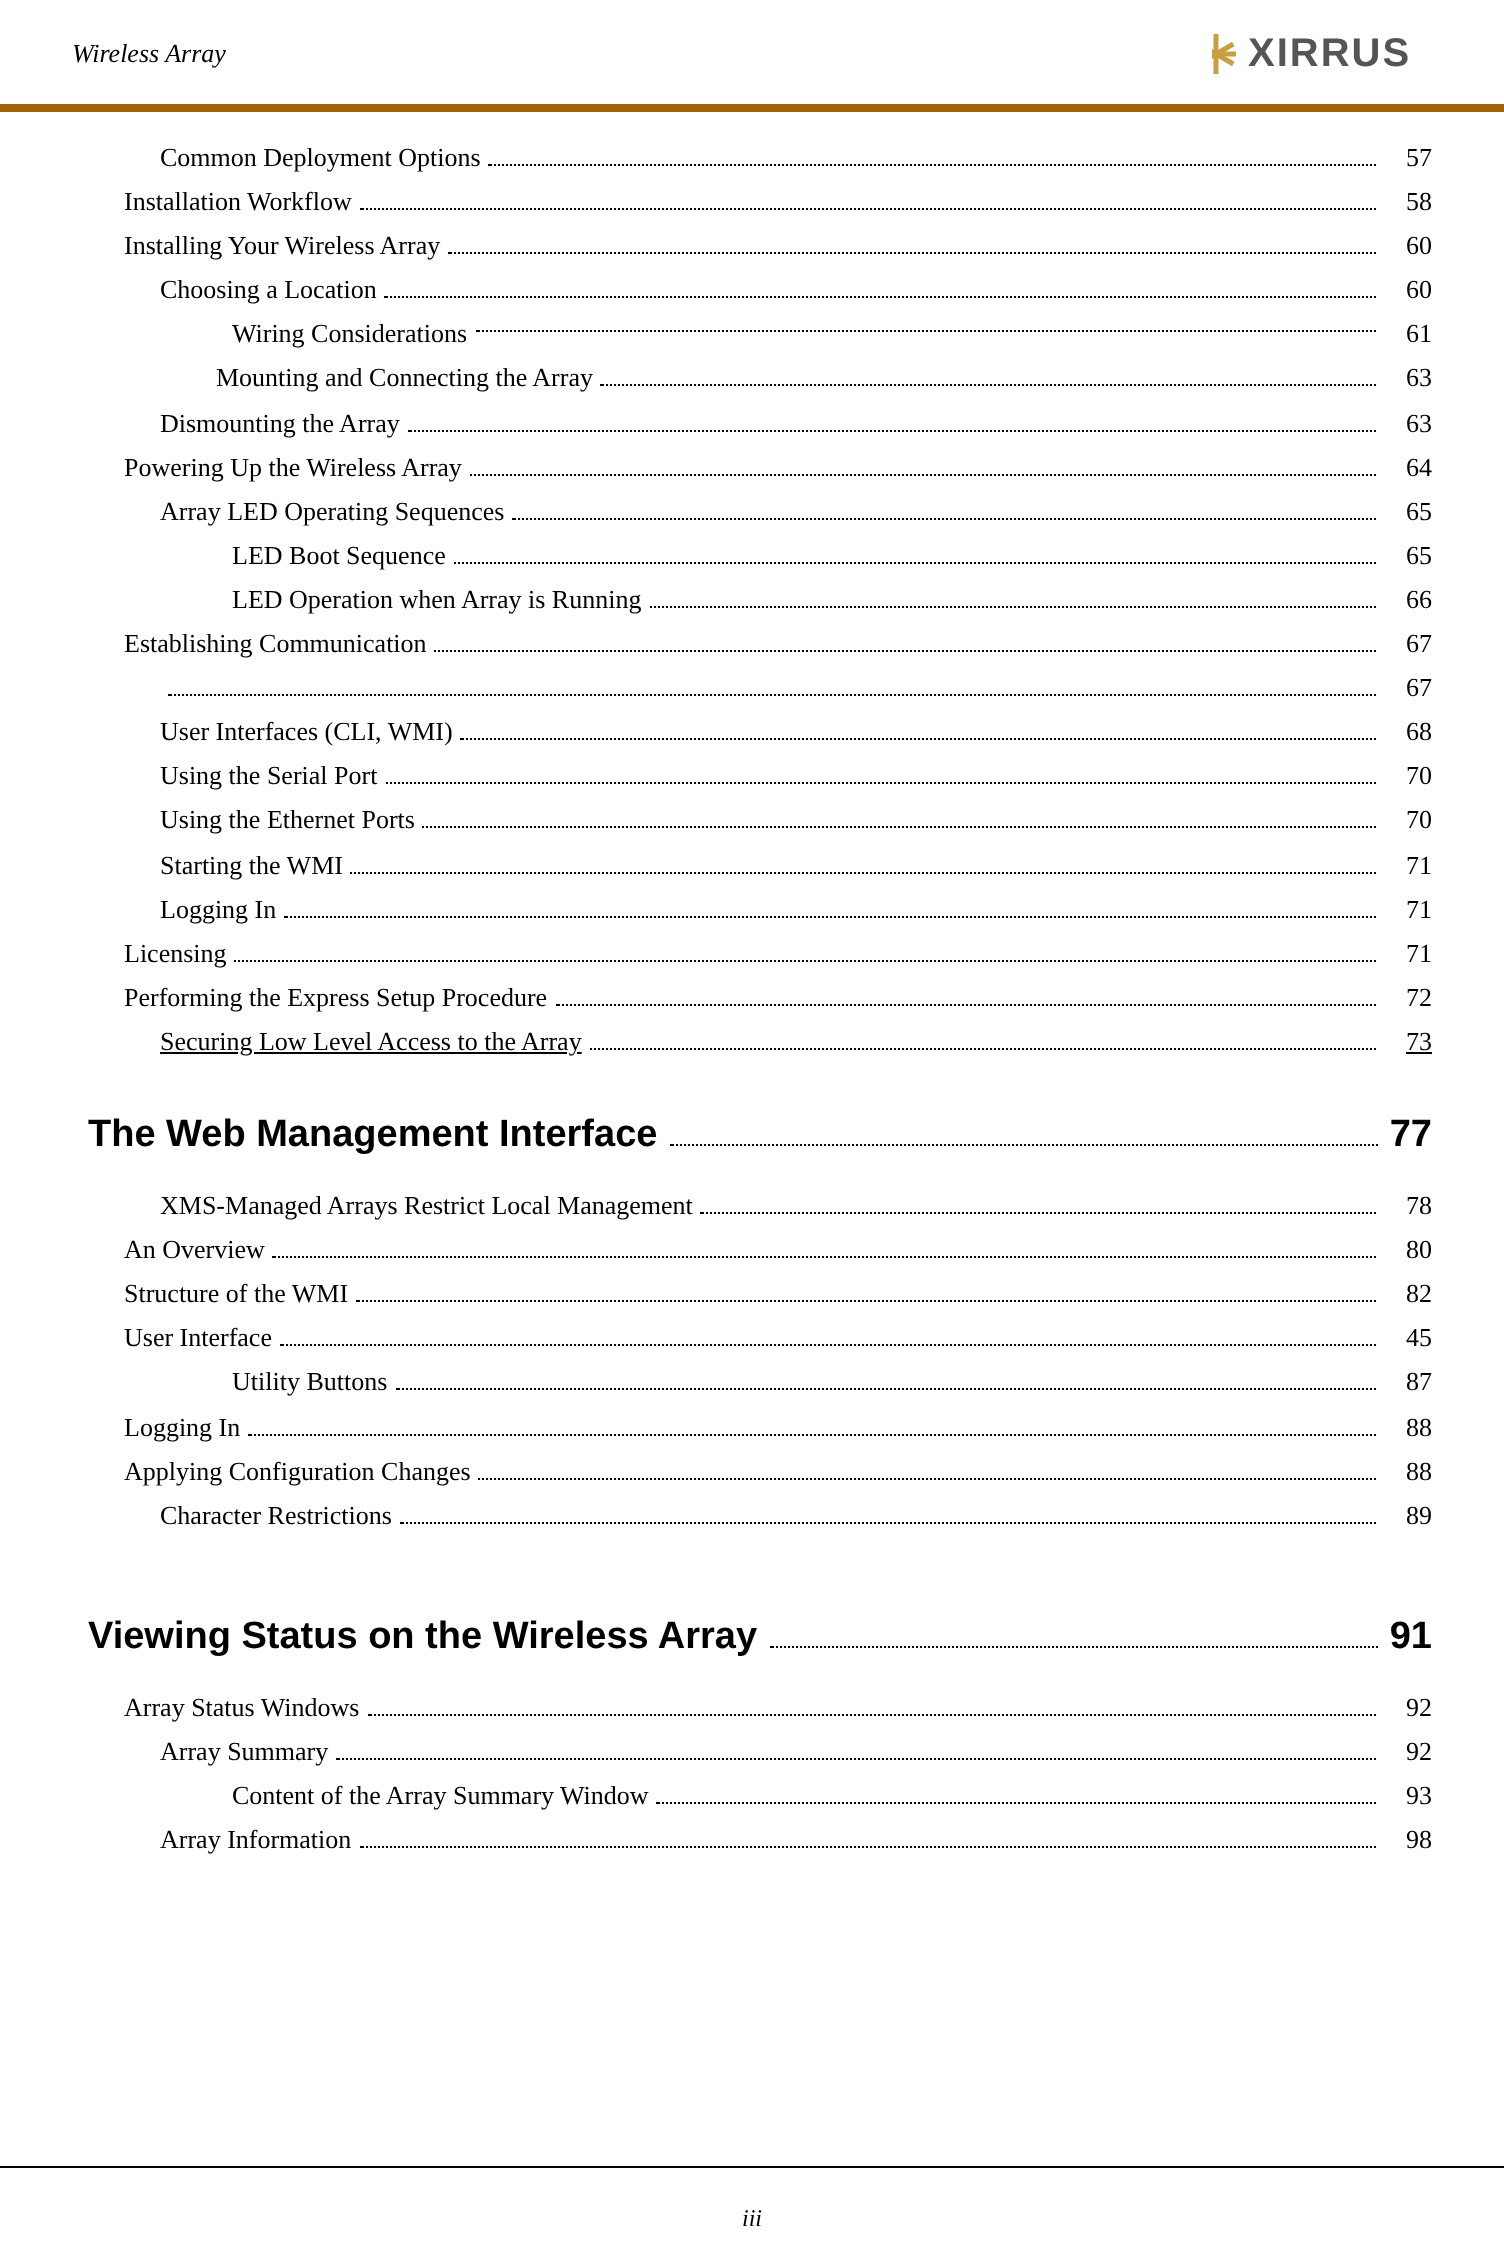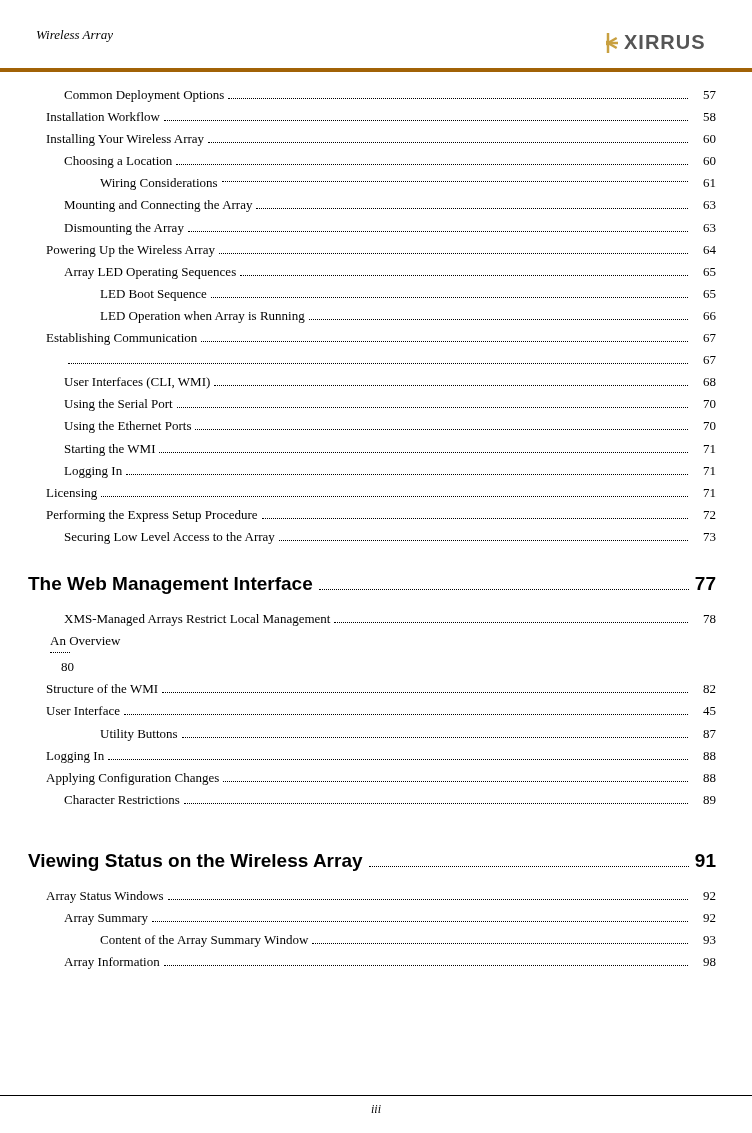--- a/index.html
+++ b/index.html
@@ -19,24 +19,23 @@
       padding: 10px 36px 8px 36px;
       border-bottom: 4px solid #a16207;
     }
     .header-title {
       font-size: 13px;
       font-weight: normal;
       font-style: italic;
     }
     .logo-area {
       display: flex;
-      margin-top: 16px;
     }
     .toc-container {
-      padding: 12px 36px 20px 28px;
+      padding: 12px 36px 20px 44px;
     }
     .toc-entry {
       display: flex;
       justify-content: space-between;
       align-items: baseline;
       line-height: 1.7;
       font-size: 13px;
     }
     .toc-dots {
       flex: 1;
@@ -76,21 +75,21 @@
       margin: 0 6px 5px 6px;
     }
     .page-footer {
       position: absolute;
       bottom: 16px;
       left: 0;
       right: 0;
       display: flex;
       justify-content: center;
       border-top: 1px solid #000;
-      padding-top: 6px;
+      padding-top: 18px;
     }
     .footer-text {
       font-size: 12px;
       font-style: italic;
     }
     .spacer-row-large {
       height: 14px;
     }
   </style>
 </head>
@@ -135,21 +134,21 @@
         <span style="white-space: nowrap;">Choosing a Location</span>
         <span class="toc-dots"></span>
         <span class="toc-page">60</span>
       </div>
       <div class="toc-entry" style="padding-left: 72px; align-items: center;">
         <span style="white-space: nowrap;">Wiring Considerations</span>
         <span class="toc-dots"></span>
         <span class="toc-page">61</span>
       </div>
       <div class="toc-entry" style="padding-left: 36px;">
-        <span style="white-space: nowrap;">Mounting and Connecting the Array</span>
+        <span style="white-space: nowrap; margin-left: 28px;">Mounting and Connecting the Array</span>
         <span class="toc-dots"></span>
         <span class="toc-page">63</span>
       </div>
       <div class="toc-entry" style="padding-left: 36px;">
         <span style="white-space: nowrap;">Dismounting the Array</span>
         <span class="toc-dots"></span>
         <span class="toc-page">63</span>
       </div>
       <div class="toc-entry" style="padding-left: 18px;">
         <span style="white-space: nowrap;">Powering Up the Wireless Array</span>
@@ -208,42 +207,42 @@
       <div class="toc-entry" style="padding-left: 18px;">
         <span style="white-space: nowrap;">Licensing</span>
         <span class="toc-dots"></span>
         <span class="toc-page">71</span>
       </div>
       <div class="toc-entry" style="padding-left: 18px;">
         <span style="white-space: nowrap;">Performing the Express Setup Procedure</span>
         <span class="toc-dots"></span>
         <span class="toc-page">72</span>
       </div>
-      <div class="toc-entry" style="padding-left: 36px;">
+      <div class="toc-entry" style="padding-left: 36px; text-decoration: underline;">
         <span style="white-space: nowrap;">Securing Low Level Access to the Array</span>
         <span class="toc-dots"></span>
         <span class="toc-page">73</span>
       </div>
     </div>
 
   <div>
     <div class="toc-section-row">
       <span class="section-heading-large">The Web Management Interface</span>
       <div class="section-dots-large"></div>
       <span class="toc-section-page-large">77</span>
     </div>
   </div>
 
   <div id="toc-entries-webmgmt">
       <div class="toc-entry" style="padding-left: 36px;">
         <span style="white-space: nowrap;">XMS-Managed Arrays Restrict Local Management</span>
         <span class="toc-dots"></span>
         <span class="toc-page">78</span>
       </div>
-      <div class="toc-entry" style="padding-left: 18px; flex-direction: column;">
+      <div class="toc-entry" style="padding-left: 18px;">
         <span style="white-space: nowrap;">An Overview</span>
         <span class="toc-dots"></span>
         <span class="toc-page">80</span>
       </div>
       <div class="toc-entry" style="padding-left: 18px;">
         <span style="white-space: nowrap;">Structure of the WMI</span>
         <span class="toc-dots"></span>
         <span class="toc-page">82</span>
       </div>
       <div class="toc-entry" style="padding-left: 18px;">

